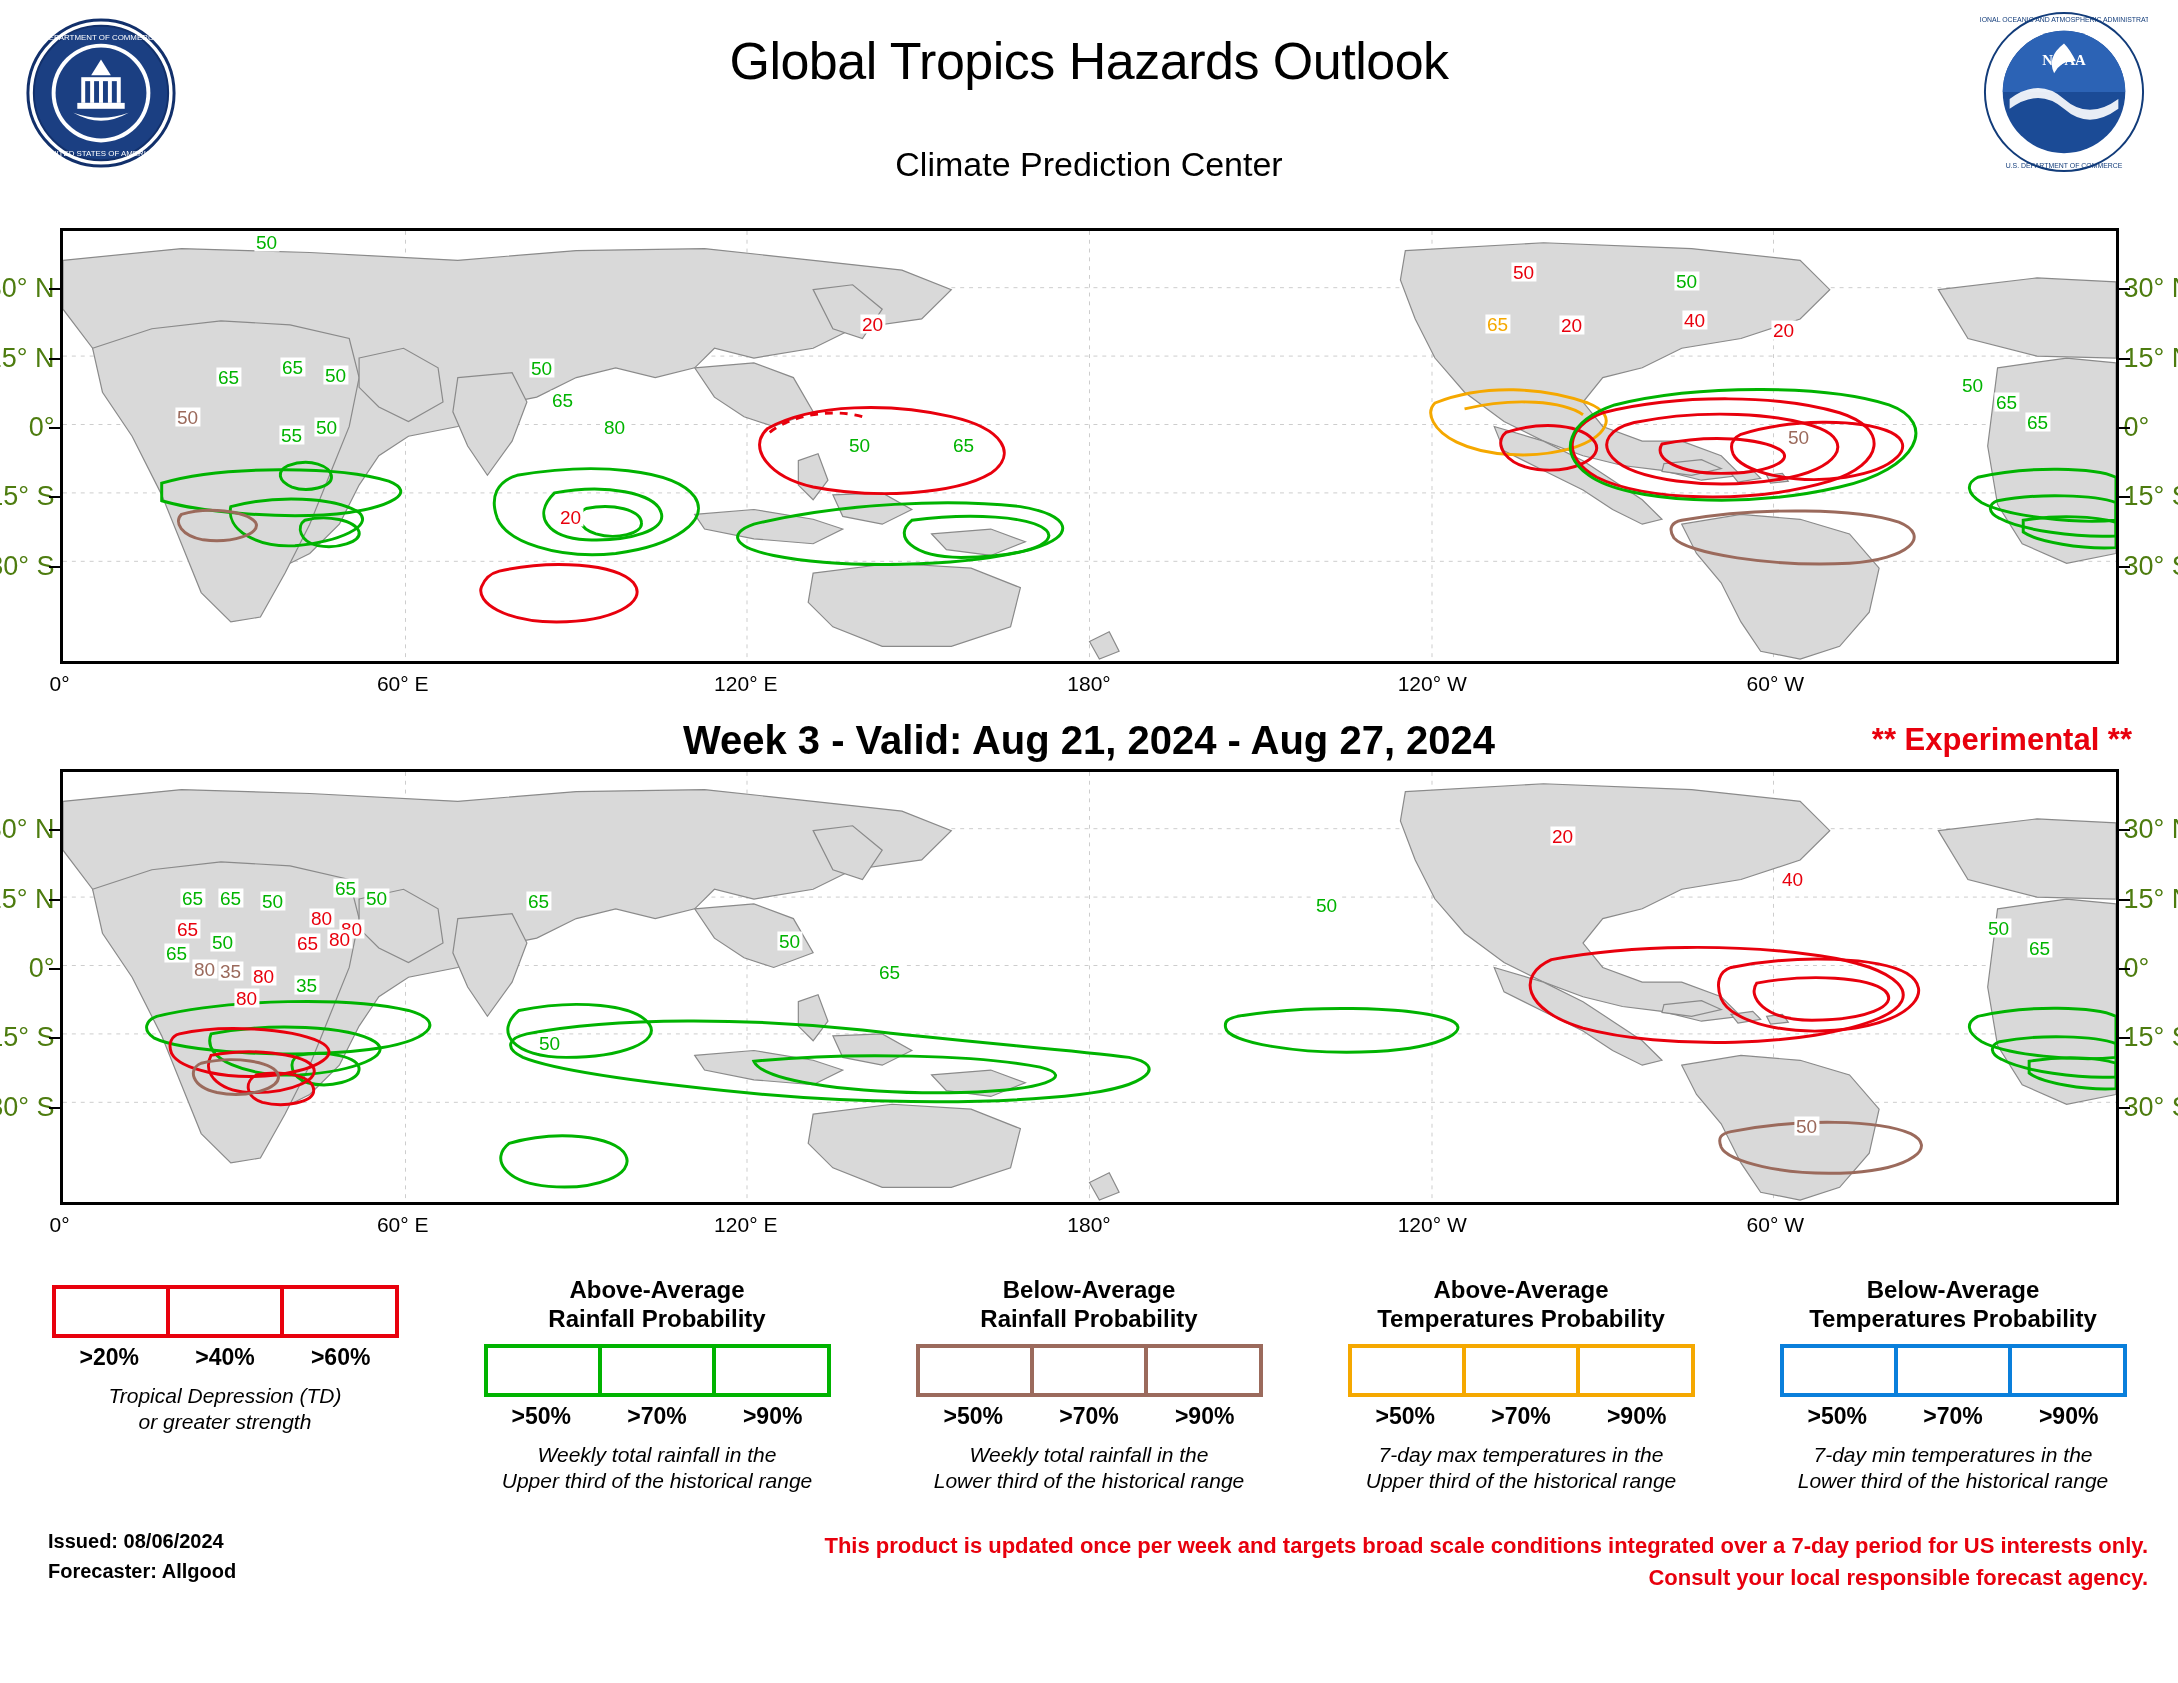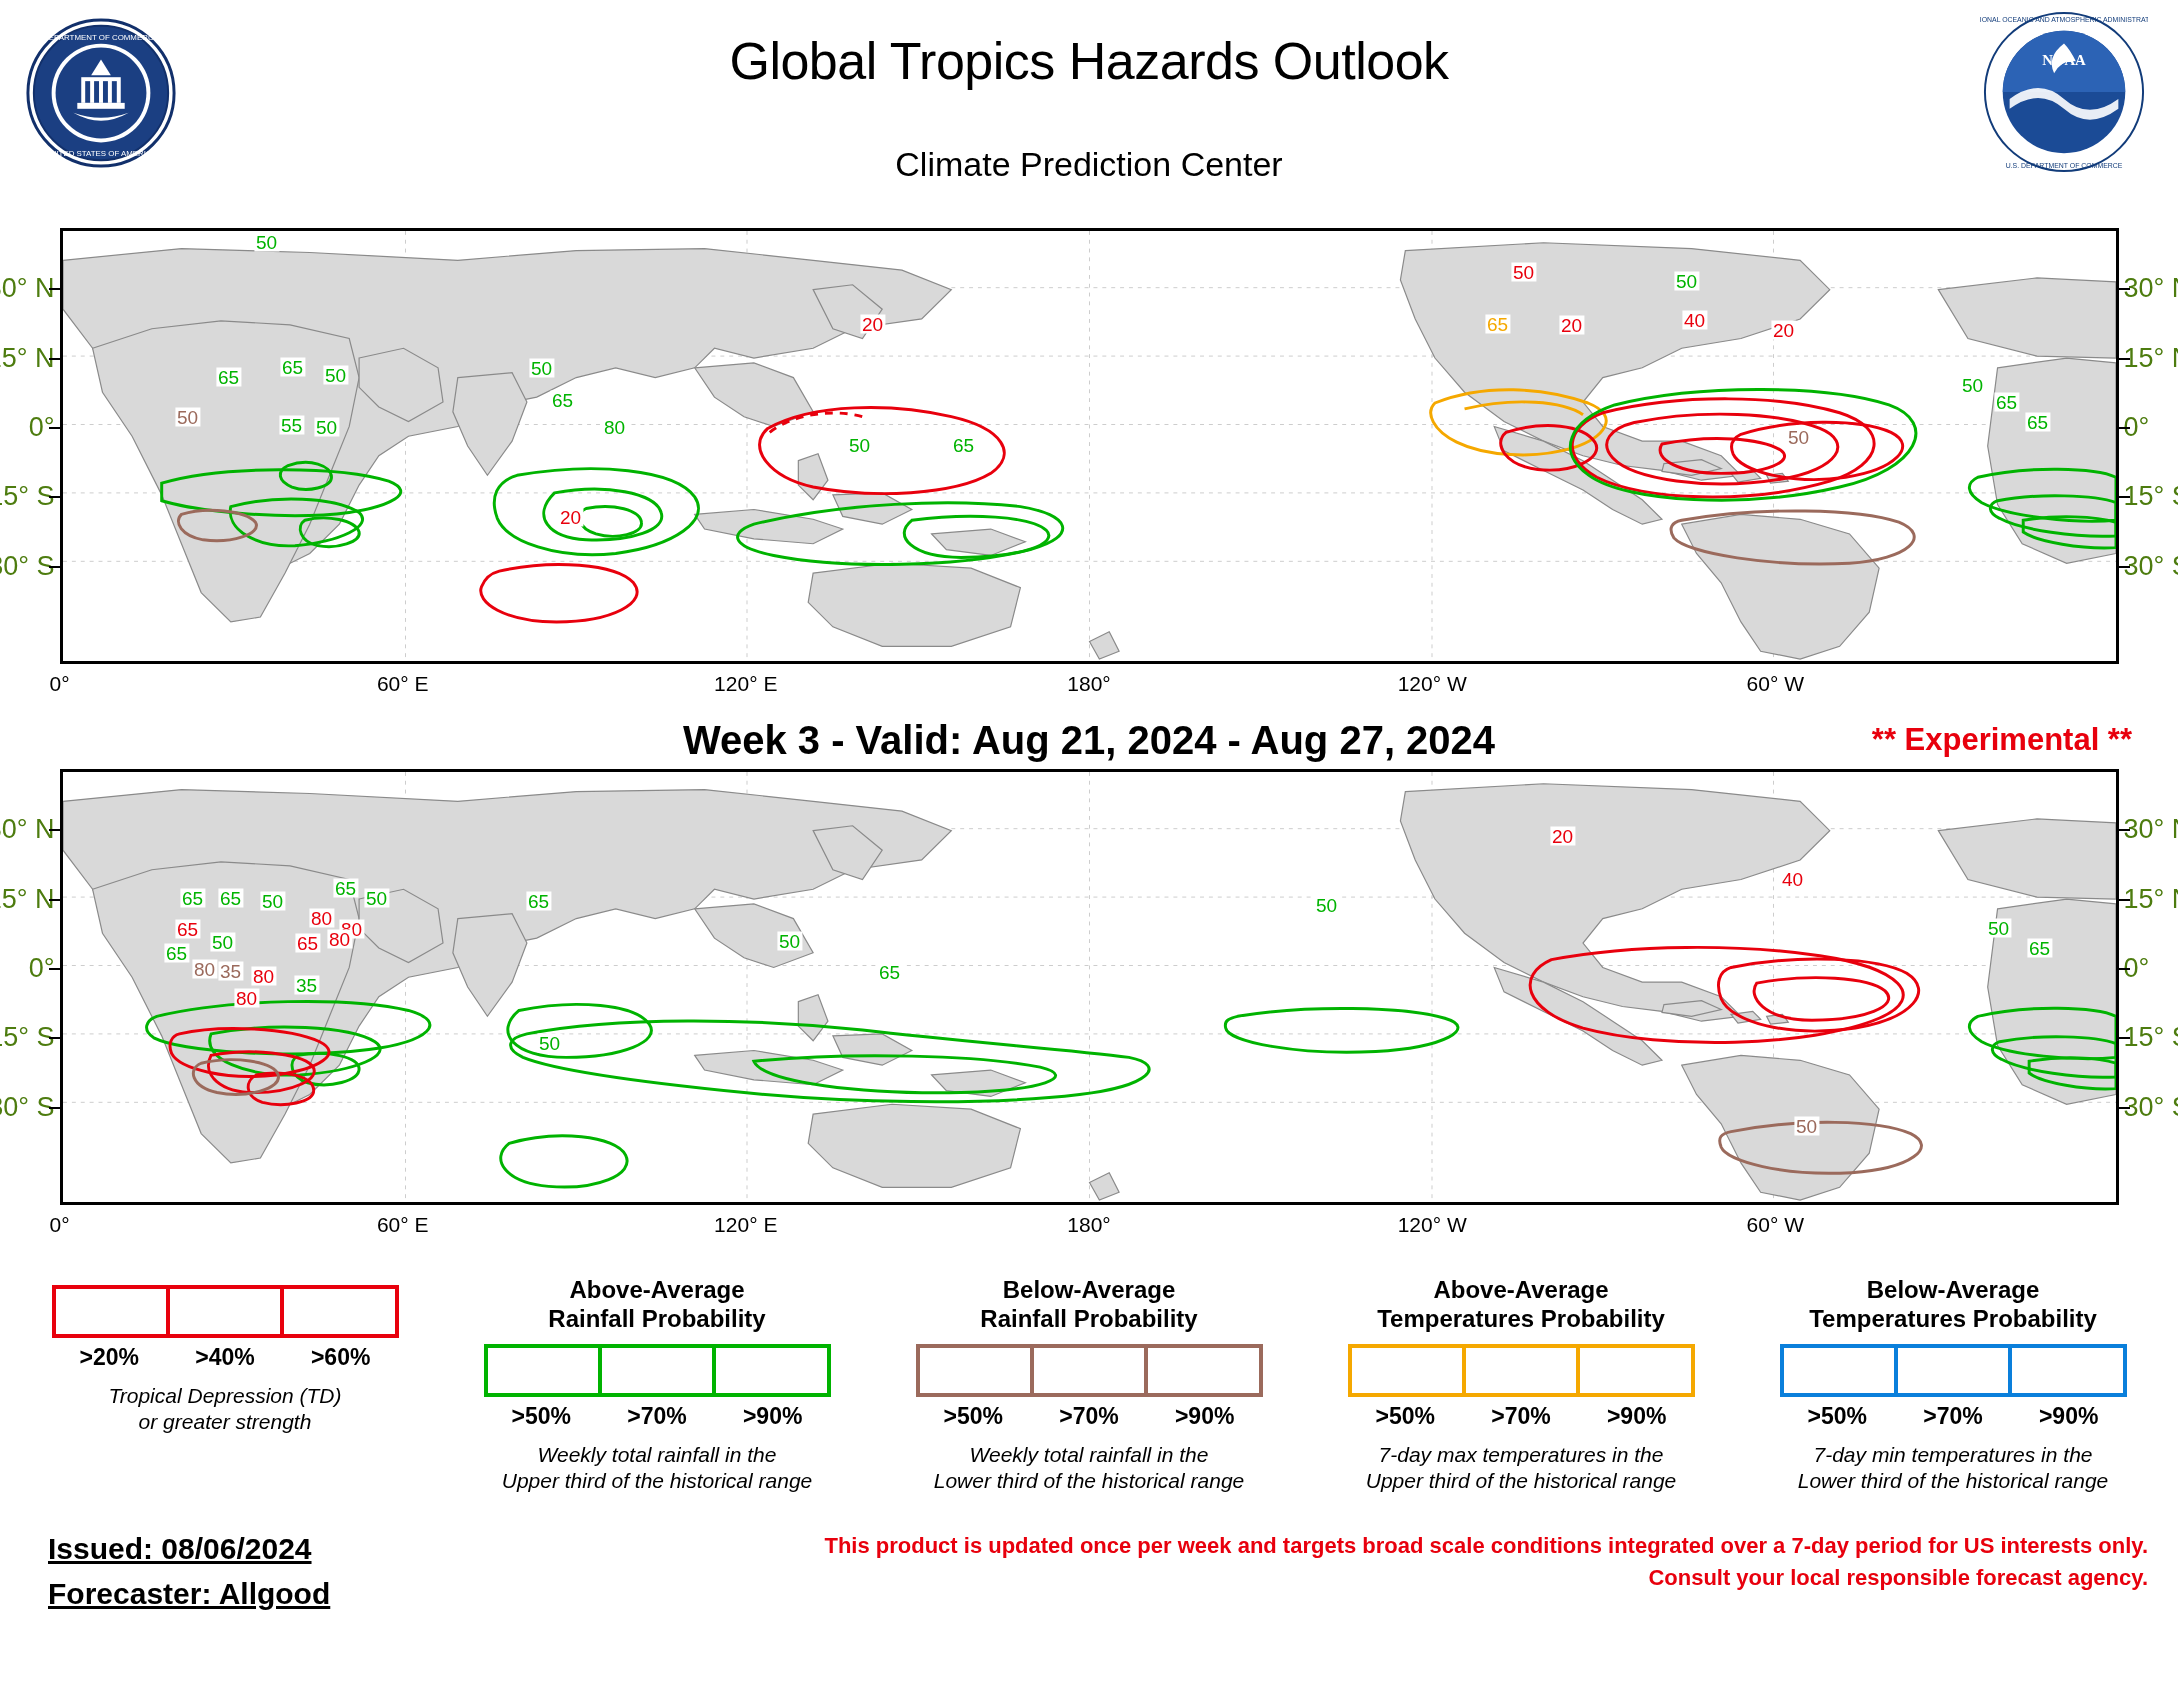--- a/index.html
+++ b/index.html
@@ -171,24 +171,23 @@
   
   .footer {
     position: relative;
     margin-top: 28px;
     height: 119px;
   }
   .issued {
     position: absolute;
     left: 48px;
     top: 4px;
-    font-size: 30px;
+    font-size: 20px;
     font-weight: bold;
     line-height: 1.5;
-    text-decoration: underline;
   }
   .disclaimer {
     position: absolute;
     right: 30px;
     top: 8px;
     text-align: right;
     color: #e8000d;
     font-size: 22px;
     font-weight: bold;
     line-height: 1.45;
@@ -362,21 +361,21 @@
       <div class="tick-right" style="top:196px"></div>
       <div class="tick-right" style="top:265px"></div>
       <div class="tick-right" style="top:335px"></div>
 
       <div id="week2-hazard-labels">
           <div class="hazard-num" style="position: absolute; color: rgb(0, 179, 0); left: 204px; top: 11.4px; transform: translate(-50%, -50%); background: rgb(255, 255, 255); padding: 0px 2px; line-height: 1;">50</div>
           <div class="hazard-num" style="position: absolute; color: rgb(0, 179, 0); left: 166px; top: 146px; transform: translate(-50%, -50%); background: rgb(255, 255, 255); padding: 0px 2px; line-height: 1;">65</div>
           <div class="hazard-num" style="position: absolute; color: rgb(0, 179, 0); left: 230px; top: 136px; transform: translate(-50%, -50%); background: rgb(255, 255, 255); padding: 0px 2px; line-height: 1;">65</div>
           <div class="hazard-num" style="position: absolute; color: rgb(0, 179, 0); left: 273px; top: 144px; transform: translate(-50%, -50%); background: rgb(255, 255, 255); padding: 0px 2px; line-height: 1;">50</div>
           <div class="hazard-num" style="position: absolute; color: rgb(155, 106, 92); left: 125px; top: 186px; transform: translate(-50%, -50%); background: rgb(255, 255, 255); padding: 0px 2px; line-height: 1;">50</div>
-          <div class="hazard-num" style="position: absolute; color: rgb(0, 179, 0); left: 229px; top: 194px; transform: translate(-50%, -50%); background: rgb(255, 255, 255); padding: 0px 2px; line-height: 1;">55</div>
+          <div class="hazard-num" style="position: absolute; color: rgb(0, 179, 0); left: 229px; top: 204px; transform: translate(-50%, -50%); background: rgb(255, 255, 255); padding: 0px 2px; line-height: 1;">55</div>
           <div class="hazard-num" style="position: absolute; color: rgb(0, 179, 0); left: 264px; top: 196px; transform: translate(-50%, -50%); background: rgb(255, 255, 255); padding: 0px 2px; line-height: 1;">50</div>
           <div class="hazard-num" style="position: absolute; color: rgb(0, 179, 0); left: 479px; top: 137px; transform: translate(-50%, -50%); background: rgb(255, 255, 255); padding: 0px 2px; line-height: 1;">50</div>
           <div class="hazard-num" style="position: absolute; color: rgb(0, 179, 0); left: 500px; top: 169px; transform: translate(-50%, -50%); background: rgb(255, 255, 255); padding: 0px 2px; line-height: 1;">65</div>
           <div class="hazard-num" style="position: absolute; color: rgb(0, 179, 0); left: 552px; top: 196px; transform: translate(-50%, -50%); background: rgb(255, 255, 255); padding: 0px 2px; line-height: 1;">80</div>
           <div class="hazard-num" style="position: absolute; color: rgb(232, 0, 13); left: 508px; top: 286px; transform: translate(-50%, -50%); background: rgb(255, 255, 255); padding: 0px 2px; line-height: 1;">20</div>
           <div class="hazard-num" style="position: absolute; color: rgb(232, 0, 13); left: 810px; top: 93px; transform: translate(-50%, -50%); background: rgb(255, 255, 255); padding: 0px 2px; line-height: 1;">20</div>
           <div class="hazard-num" style="position: absolute; color: rgb(0, 179, 0); left: 797px; top: 214px; transform: translate(-50%, -50%); background: rgb(255, 255, 255); padding: 0px 2px; line-height: 1;">50</div>
           <div class="hazard-num" style="position: absolute; color: rgb(0, 179, 0); left: 901px; top: 214px; transform: translate(-50%, -50%); background: rgb(255, 255, 255); padding: 0px 2px; line-height: 1;">65</div>
           <div class="hazard-num" style="position: absolute; color: rgb(245, 168, 0); left: 1435px; top: 93px; transform: translate(-50%, -50%); background: rgb(255, 255, 255); padding: 0px 2px; line-height: 1;">65</div>
           <div class="hazard-num" style="position: absolute; color: rgb(232, 0, 13); left: 1461px; top: 41px; transform: translate(-50%, -50%); background: rgb(255, 255, 255); padding: 0px 2px; line-height: 1;">50</div>

